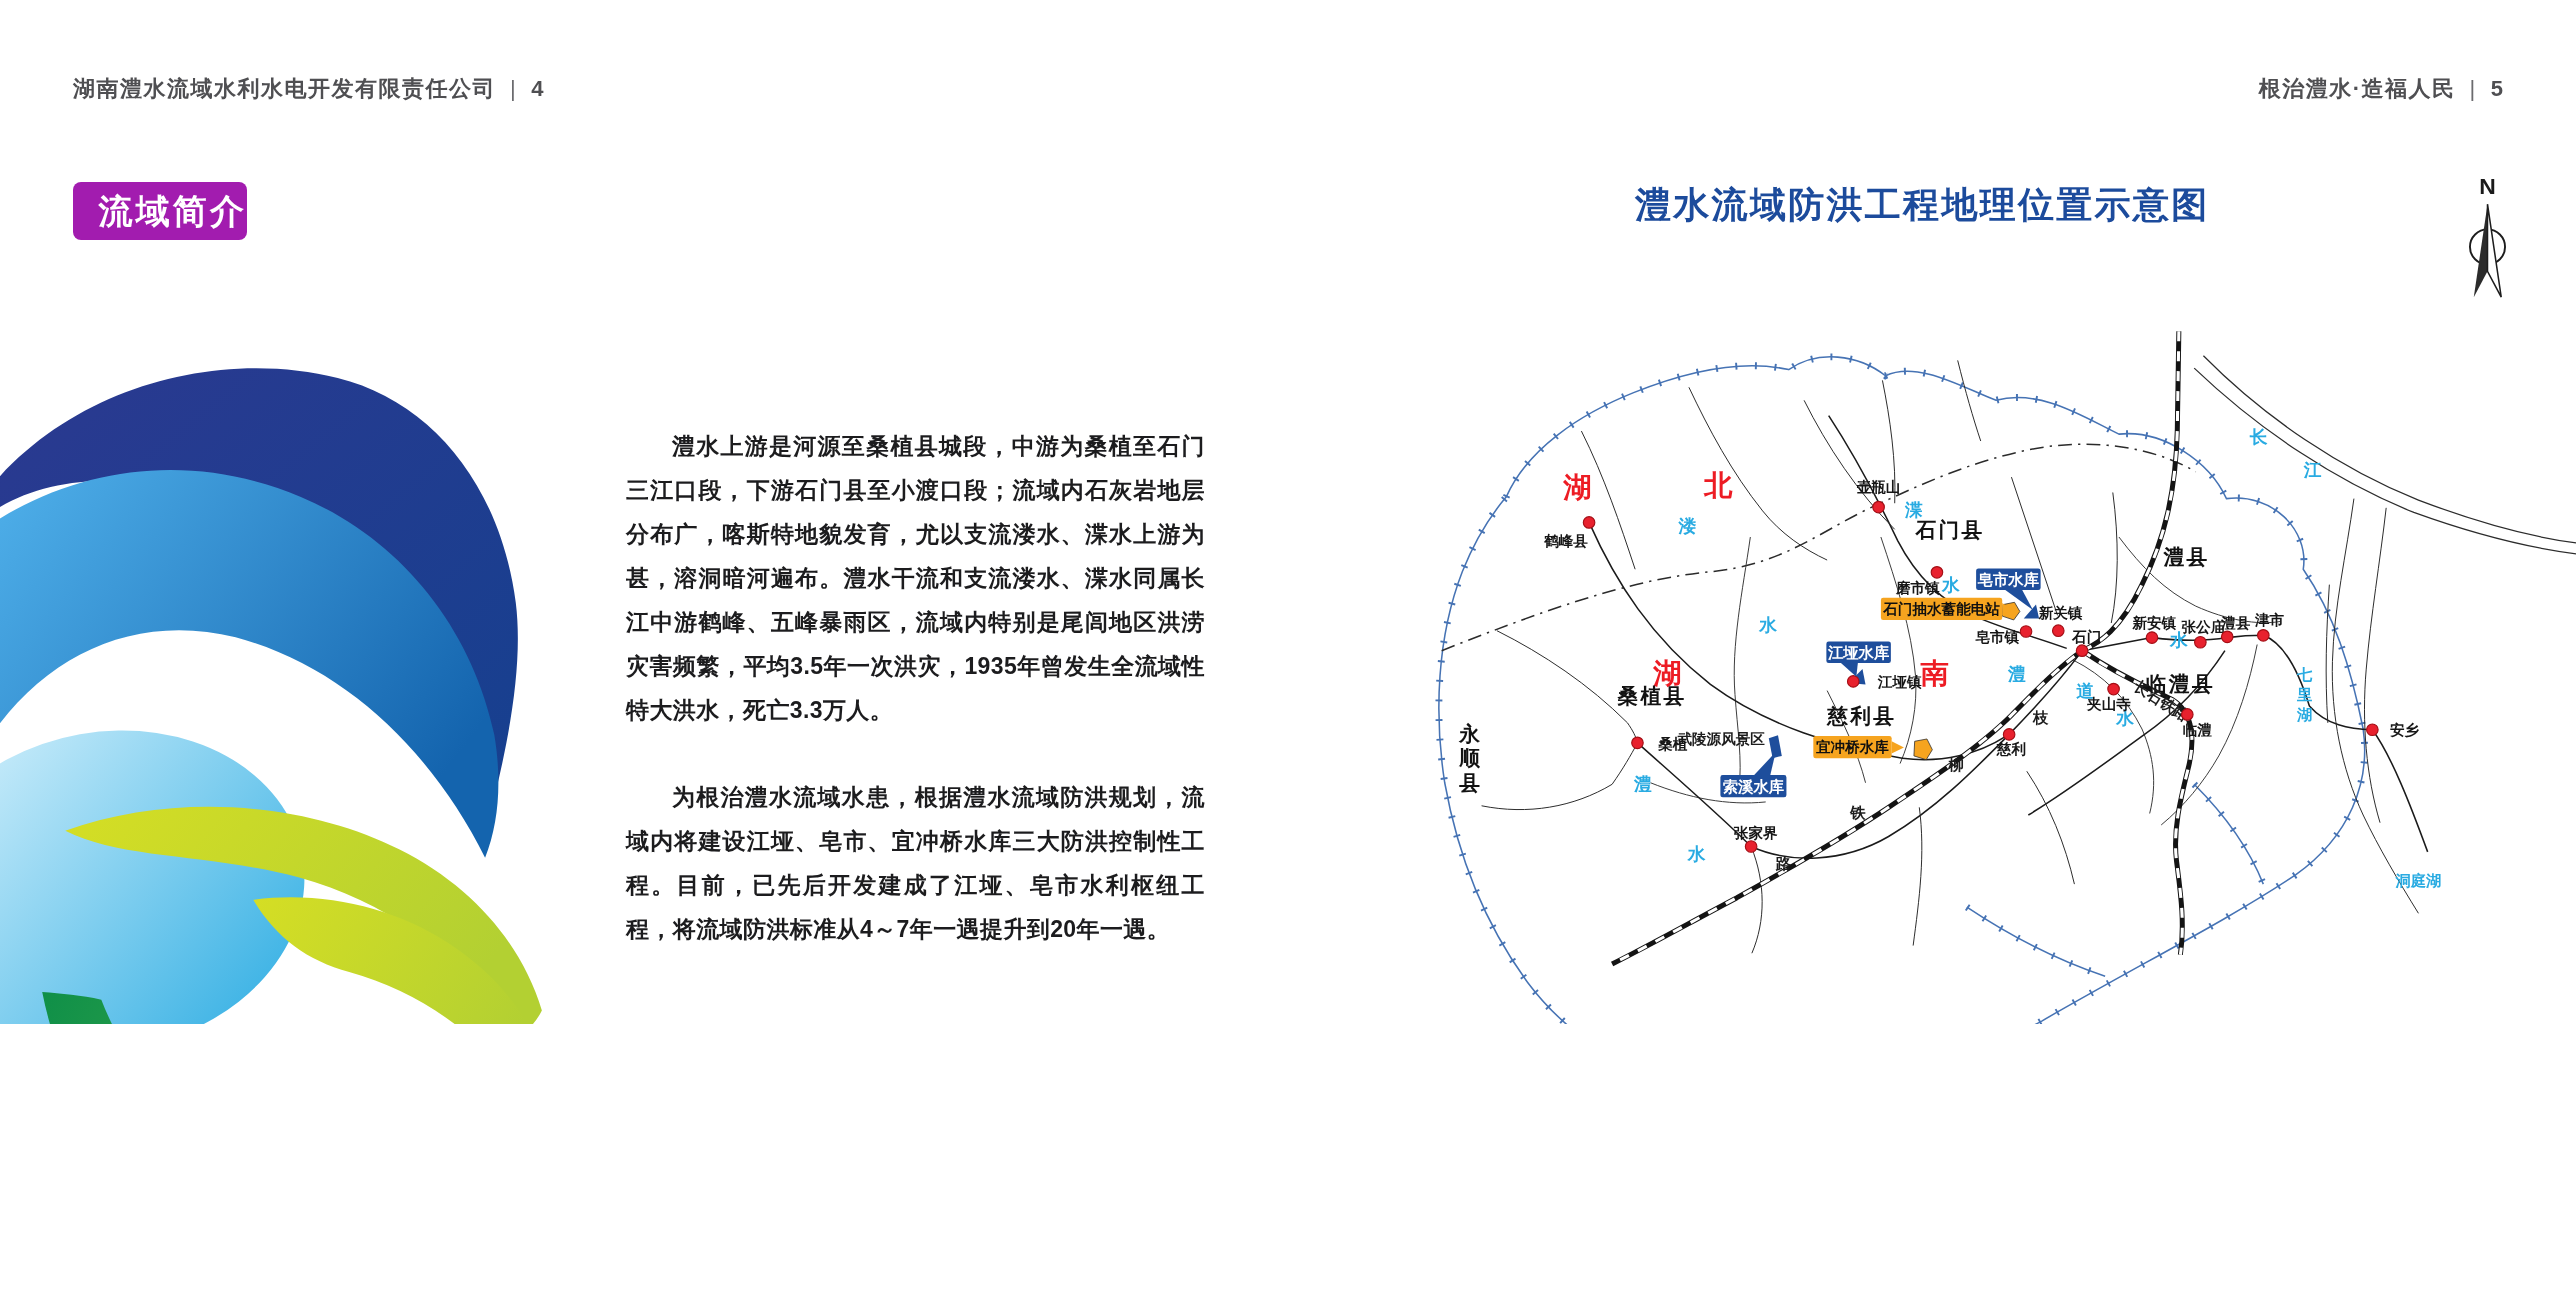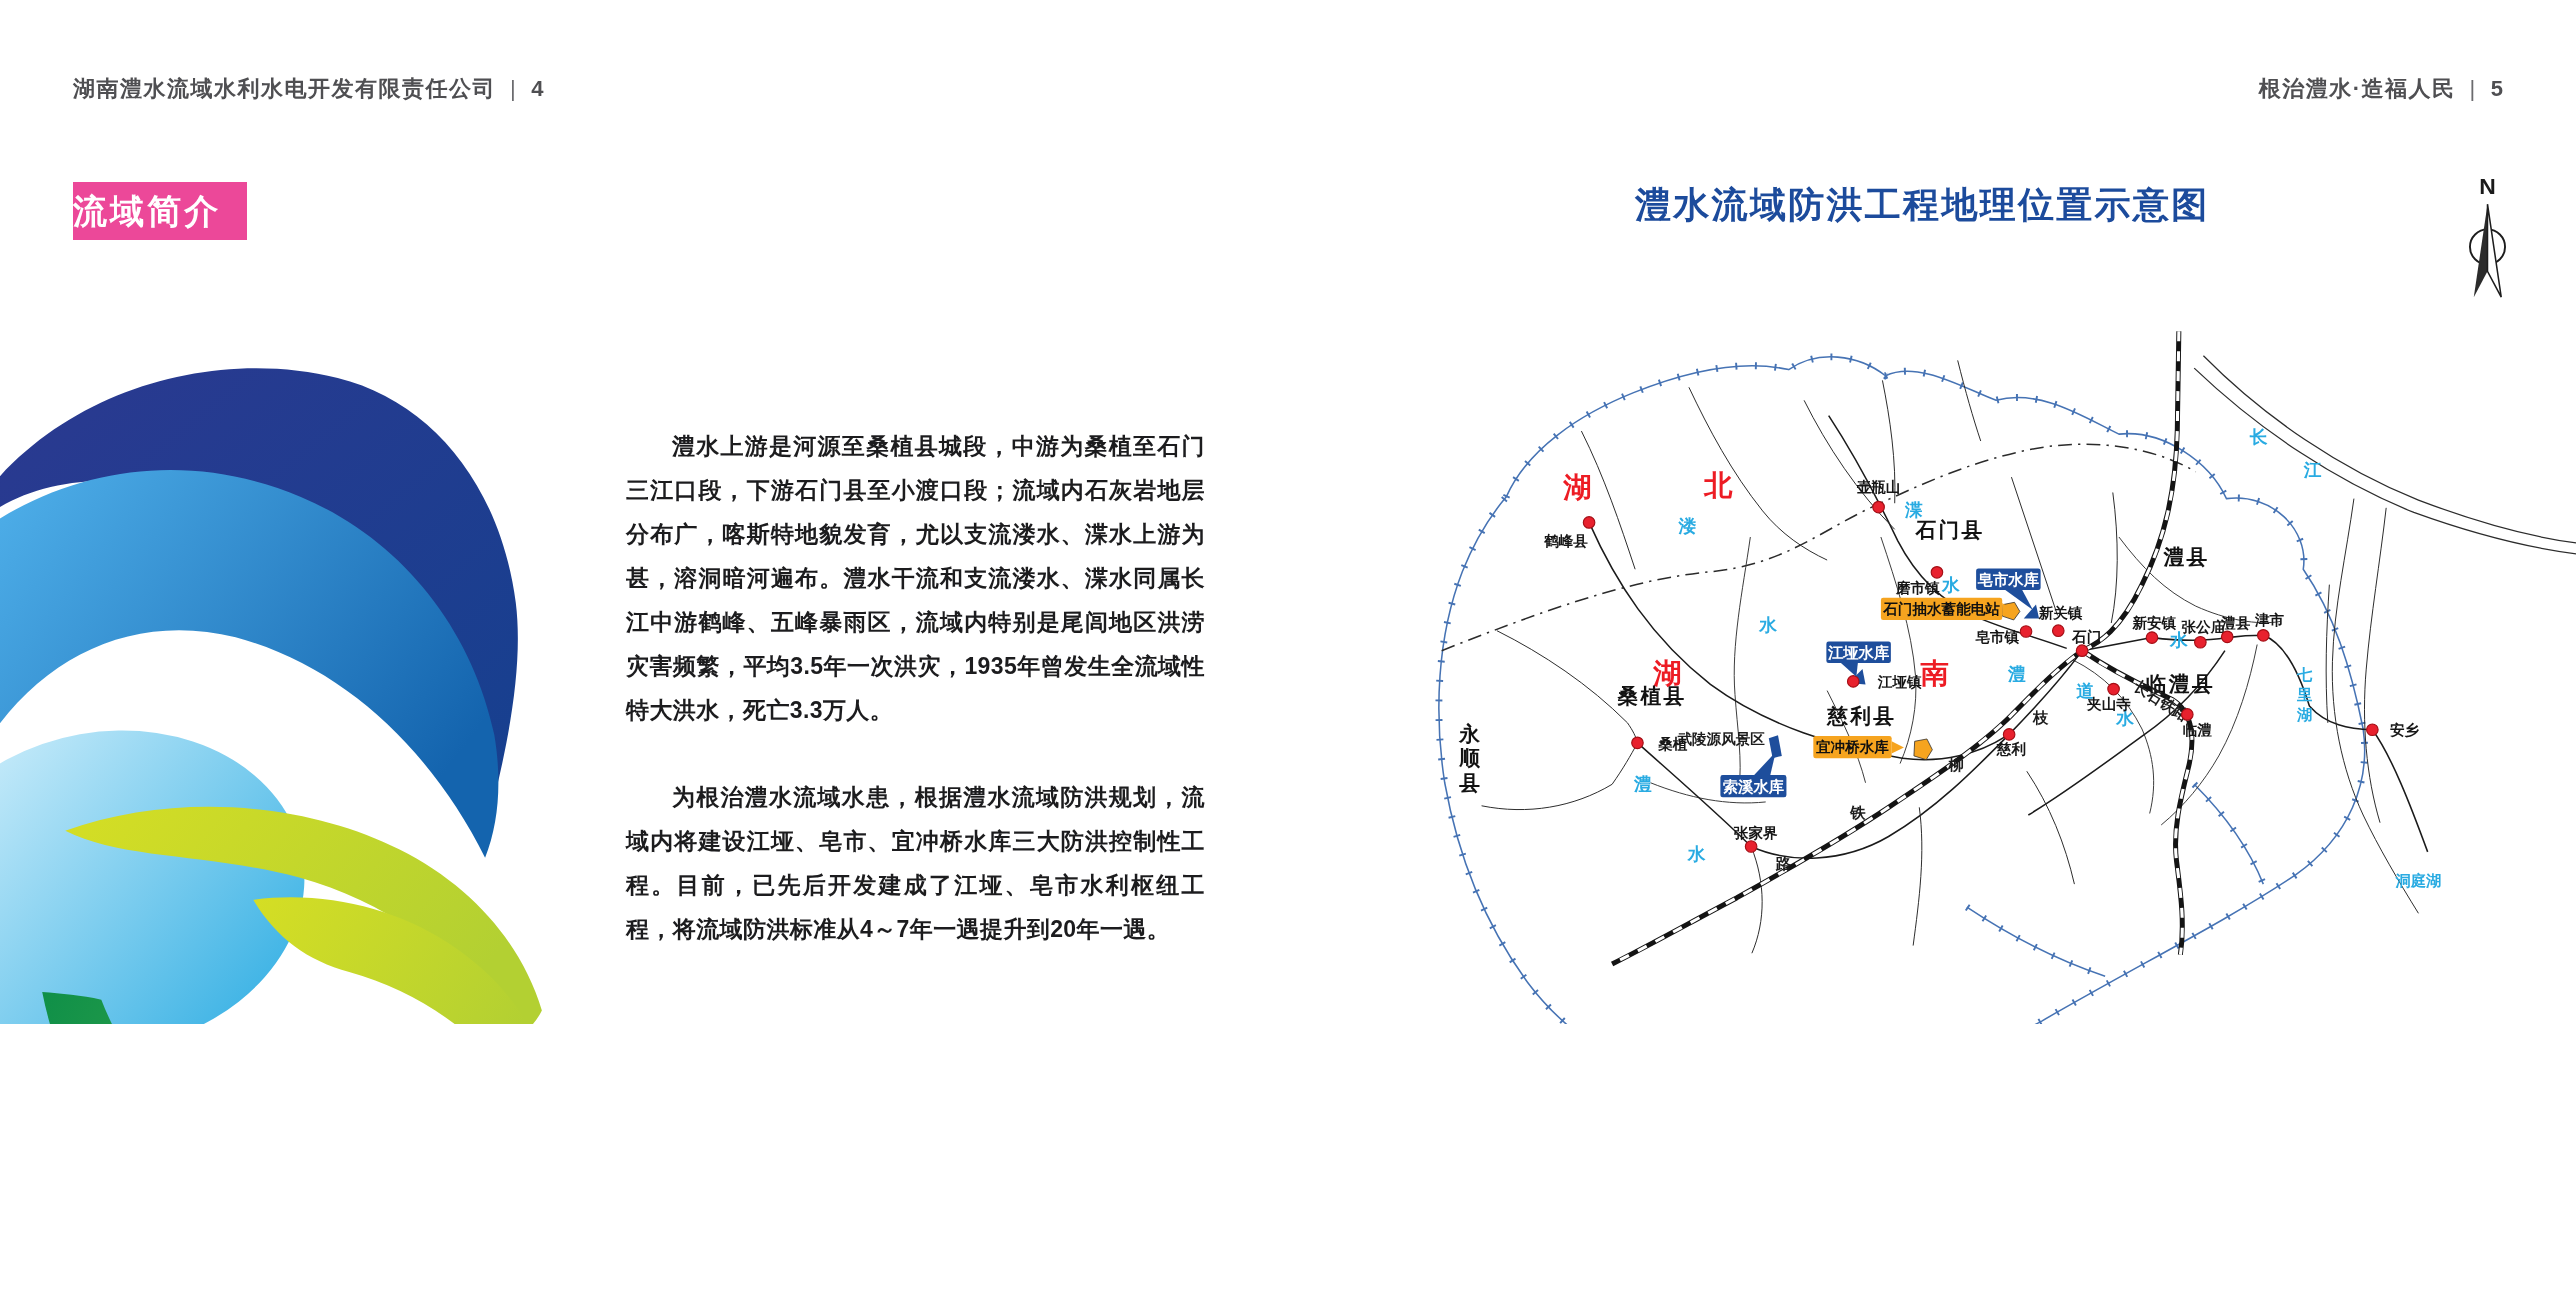--- a/index.html
+++ b/index.html
@@ -7,22 +7,22 @@
         font-family:"Liberation Sans",sans-serif;color:#231f20;}
 
   
   .hdr{position:absolute;top:74px;font-size:22px;font-weight:700;color:#4f4f52;letter-spacing:1.5px;}
   .hdr-left{left:73px;}
   .hdr-right{right:73px;text-align:right;}
   .hdr .sep{margin:0 14px;color:#6b6b6e;font-weight:400;}
   .hdr .pagenum{letter-spacing:0;}
 
   
-  .section-badge{position:absolute;left:73px;top:182px;width:174px;height:58px;background:#ec4899;
-        color:#fff;font-size:34px;font-weight:700;text-align:left;line-height:58px;letter-spacing:3.1px;}
+  .section-badge{position:absolute;left:73px;top:182px;width:174px;height:58px;background:#a21caf;
+        color:#fff;font-size:34px;font-weight:700;text-align:right;line-height:58px;letter-spacing:3.1px;border-radius:8px;}
 
   
   .bodytext{position:absolute;left:626px;top:424px;width:579px;}
   .bodytext p{margin:0 0 43px 0;font-size:23px;line-height:44px;font-weight:700;color:#1c1c1e;
         text-align:justify;text-indent:2em;letter-spacing:0.4px;}
 
   
   .map-title{position:absolute;left:1635px;top:181px;width:691px;text-align:left;
         font-size:36px;font-weight:700;color:#1c4b9c;letter-spacing:2.3px;}
 

